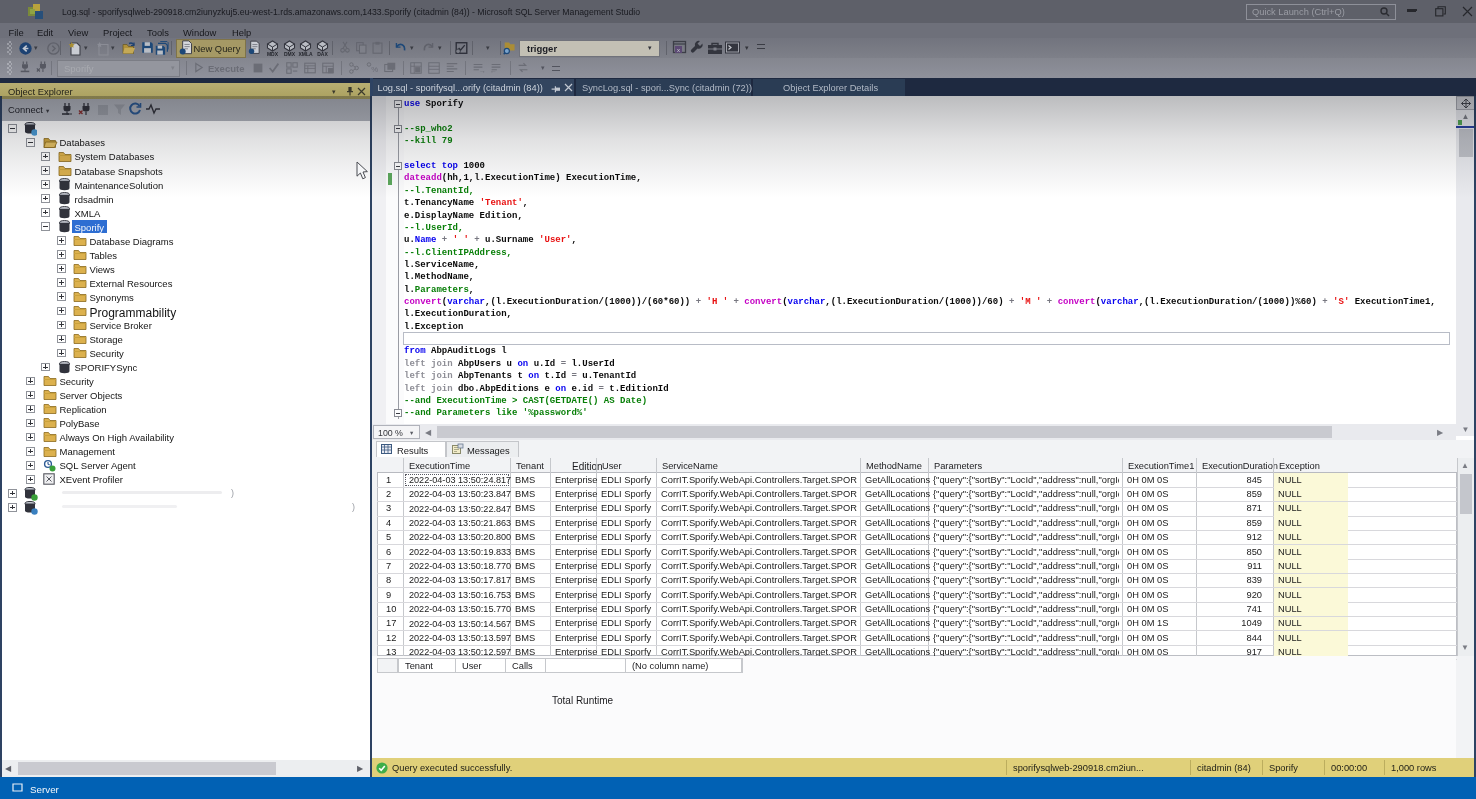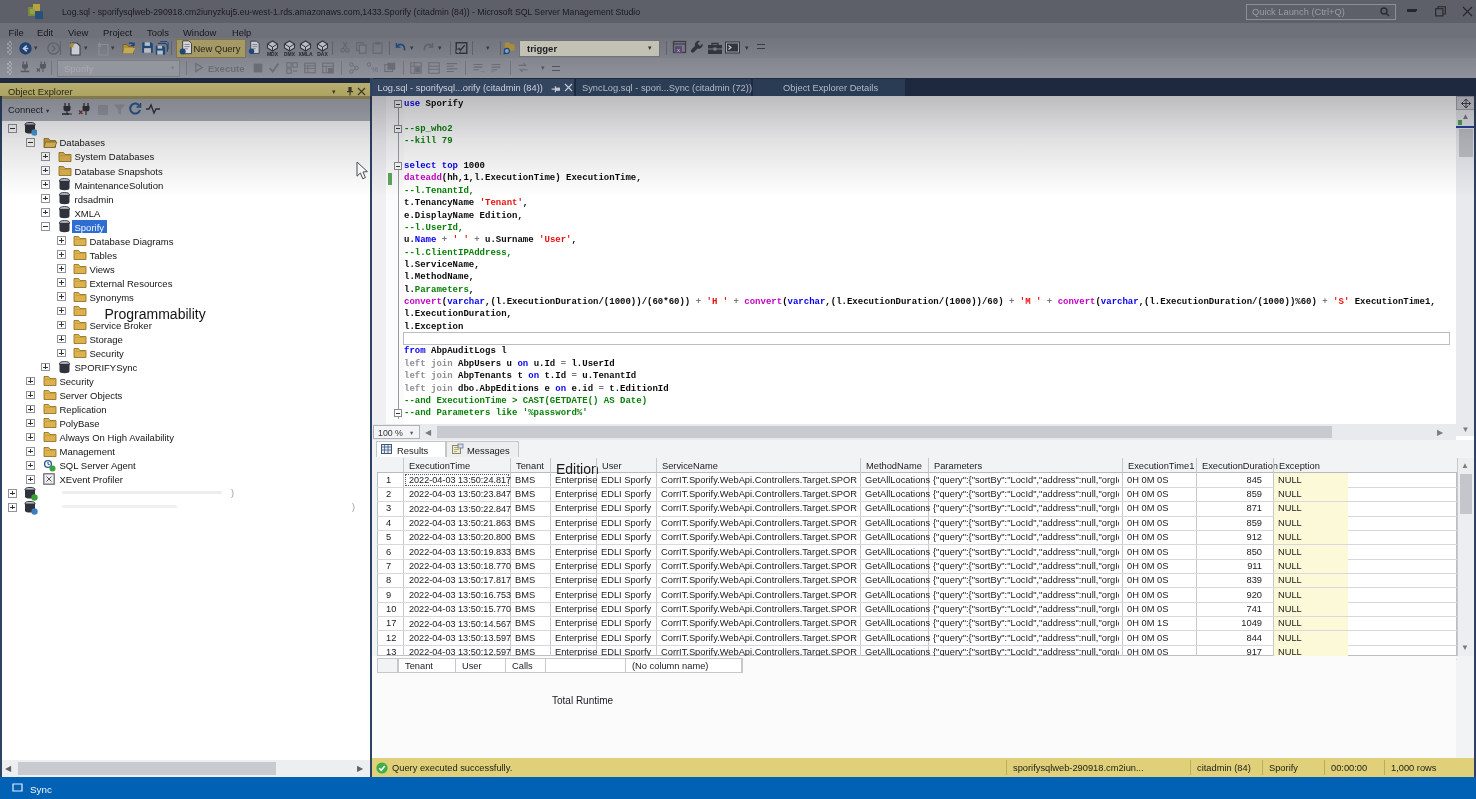--- a/index.html
+++ b/index.html
@@ -354,21 +354,21 @@
 <rect x="6" y="0" width="5" height="4" fill="#d8dce4" stroke="#6a7a92" stroke-width="0.8"></rect>
   </svg>
 <div class="t" style="left:467px;top:445px;font-size:9.4px;color:#1a1a1c;">Messages</div>
 <div class="ab" style="left:377px;top:458px;width:1080px;height:198px;background:#ffffff;border:1px solid #bcbec4;box-sizing:border-box;"></div>
 <div class="ab" style="left:377px;top:458px;width:1080px;height:14.5px;background:#f2f3f5;border-bottom:1px solid #b8bac0;box-sizing:border-box;"></div>
 <div class="ab" style="left:403px;top:458px;width:1px;height:198px;background:#c6c8cc;"></div>
 <div class="t" style="left:409px;top:461px;font-size:9.3px;color:#1b1b1e;">ExecutionTime</div>
 <div class="ab" style="left:510px;top:458px;width:1px;height:198px;background:#c6c8cc;"></div>
 <div class="t" style="left:516px;top:461px;font-size:9.3px;color:#1b1b1e;">Tenant</div>
 <div class="ab" style="left:550px;top:458px;width:1px;height:198px;background:#c6c8cc;"></div>
-<div class="t" style="left:556px;top:461px;font-size:14px;color:#1b1b1e;">Edition</div>
+<div class="t" style="left:572px;top:461px;font-size:10px;color:#1b1b1e;">Edition</div>
 <div class="ab" style="left:596px;top:458px;width:1px;height:198px;background:#c6c8cc;"></div>
 <div class="t" style="left:602px;top:461px;font-size:9.3px;color:#1b1b1e;">User</div>
 <div class="ab" style="left:656px;top:458px;width:1px;height:198px;background:#c6c8cc;"></div>
 <div class="t" style="left:662px;top:461px;font-size:9.3px;color:#1b1b1e;">ServiceName</div>
 <div class="ab" style="left:860px;top:458px;width:1px;height:198px;background:#c6c8cc;"></div>
 <div class="t" style="left:866px;top:461px;font-size:9.3px;color:#1b1b1e;">MethodName</div>
 <div class="ab" style="left:928px;top:458px;width:1px;height:198px;background:#c6c8cc;"></div>
 <div class="t" style="left:934px;top:461px;font-size:9.3px;color:#1b1b1e;">Parameters</div>
 <div class="ab" style="left:1122px;top:458px;width:1px;height:198px;background:#c6c8cc;"></div>
 <div class="t" style="left:1128px;top:461px;font-size:9.3px;color:#1b1b1e;">ExecutionTime1</div>
@@ -578,21 +578,21 @@
 <div class="ab" style="left:1384px;top:760px;width:1px;height:15px;background:#bcad5e;"></div>
 <div class="t" style="left:1013px;top:763px;font-size:9.3px;color:#23231a;">sporifysqlweb-290918.cm2iun...</div>
 <div class="t" style="left:1197px;top:763px;font-size:9.3px;color:#23231a;">citadmin (84)</div>
 <div class="t" style="left:1269px;top:763px;font-size:9.3px;color:#23231a;">Sporify</div>
 <div class="t" style="left:1331px;top:763px;font-size:9.3px;color:#23231a;">00:00:00</div>
 <div class="t" style="left:1391px;top:763px;font-size:9.3px;color:#23231a;">1,000 rows</div>
 <div class="ab" style="left:0px;top:777px;width:1476px;height:22px;background:#0161b4;"></div>
 <svg style="left:10px;top:783px" width="13" height="10" viewBox="0 0 13 10">
 <path d="M3 1 H12 V8 H3 Z" fill="none" stroke="#e8eef6" stroke-width="1.2"></path>
   </svg>
-<div class="t" style="left:30px;top:784px;font-size:9.8px;color:#f2f6fa;">Sync</div>
+<div class="t" style="left:30px;top:784px;font-size:9.8px;color:#f2f6fa;">Server</div>
 <div class="ab" style="left:0px;top:78px;width:370px;height:5px;background:#1e2940;"></div>
 <div class="ab" style="left:0px;top:83px;width:370px;height:16px;background:linear-gradient(#b8ae72,#aaa05e);"></div>
 <div class="t" style="left:8px;top:86px;font-size:9.4px;color:#24231a;">Object Explorer</div>
 <div class="t" style="left:332px;top:88px;font-size:7px;color:#3a392c;">▾</div>
 <svg style="left:345px;top:86px" width="10" height="10" viewBox="0 0 10 10">
 <rect x="3.4" y="1" width="3.2" height="4.6" fill="#3a392c"></rect>
 <path d="M2 5.6 H8 M5 5.6 V9.4" stroke="#3a392c" stroke-width="1.2" fill="none"></path>
   </svg>
 <svg style="left:357px;top:86.5px" width="9" height="9" viewBox="0 0 9 9">
 <path d="M1 1 L8 8 M8 1 L1 8" stroke="#3a392c" stroke-width="1.2"></path>
@@ -728,21 +728,21 @@
 <path d="M1 4.5 H13" stroke="#caa23c" stroke-width="1"></path>
   </svg>
 <div class="t" style="left:89.5px;top:291.88px;font-size:9.5px;color:#141414;z-index:4;">Synonyms</div>
 <div class="ab" style="left:57px;top:306.52px;width:8.6px;height:8.6px;background:#fefefe;border:1px solid #90939a;box-sizing:border-box;z-index:3;"></div>
 <div class="ab" style="left:59px;top:310.42px;width:4.6px;height:0;border-top:1.2px solid #33343a;z-index:3;"></div>
 <div class="ab" style="left:61px;top:308.12px;width:0px;height:4.6px;border-left:1.2px solid #33343a;z-index:3;"></div>
 <svg style="left:73px;top:305.12px;z-index:3" width="14" height="12" viewBox="0 0 14 12">
 <path d="M1 1.5 H5.5 L7 3.5 H13 V10.5 H1 Z" fill="#dcb14e" stroke="#8a6a1e" stroke-width="0.8"></path>
 <path d="M1 4.5 H13" stroke="#caa23c" stroke-width="1"></path>
   </svg>
-<div class="t" style="left:89.5px;top:305.92px;font-size:14px;color:#141414;z-index:4;margin-left:15px;">Programmability</div>
+<div class="t" style="left:89.5px;top:305.92px;font-size:12px;color:#141414;z-index:4;">Programmability</div>
 <div class="ab" style="left:57px;top:320.56px;width:8.6px;height:8.6px;background:#fefefe;border:1px solid #90939a;box-sizing:border-box;z-index:3;"></div>
 <div class="ab" style="left:59px;top:324.46px;width:4.6px;height:0;border-top:1.2px solid #33343a;z-index:3;"></div>
 <div class="ab" style="left:61px;top:322.16px;width:0px;height:4.6px;border-left:1.2px solid #33343a;z-index:3;"></div>
 <svg style="left:73px;top:319.16px;z-index:3" width="14" height="12" viewBox="0 0 14 12">
 <path d="M1 1.5 H5.5 L7 3.5 H13 V10.5 H1 Z" fill="#dcb14e" stroke="#8a6a1e" stroke-width="0.8"></path>
 <path d="M1 4.5 H13" stroke="#caa23c" stroke-width="1"></path>
   </svg>
 <div class="t" style="left:89.5px;top:319.96px;font-size:9.5px;color:#141414;z-index:4;">Service Broker</div>
 <div class="ab" style="left:57px;top:334.6px;width:8.6px;height:8.6px;background:#fefefe;border:1px solid #90939a;box-sizing:border-box;z-index:3;"></div>
 <div class="ab" style="left:59px;top:338.5px;width:4.6px;height:0;border-top:1.2px solid #33343a;z-index:3;"></div>

